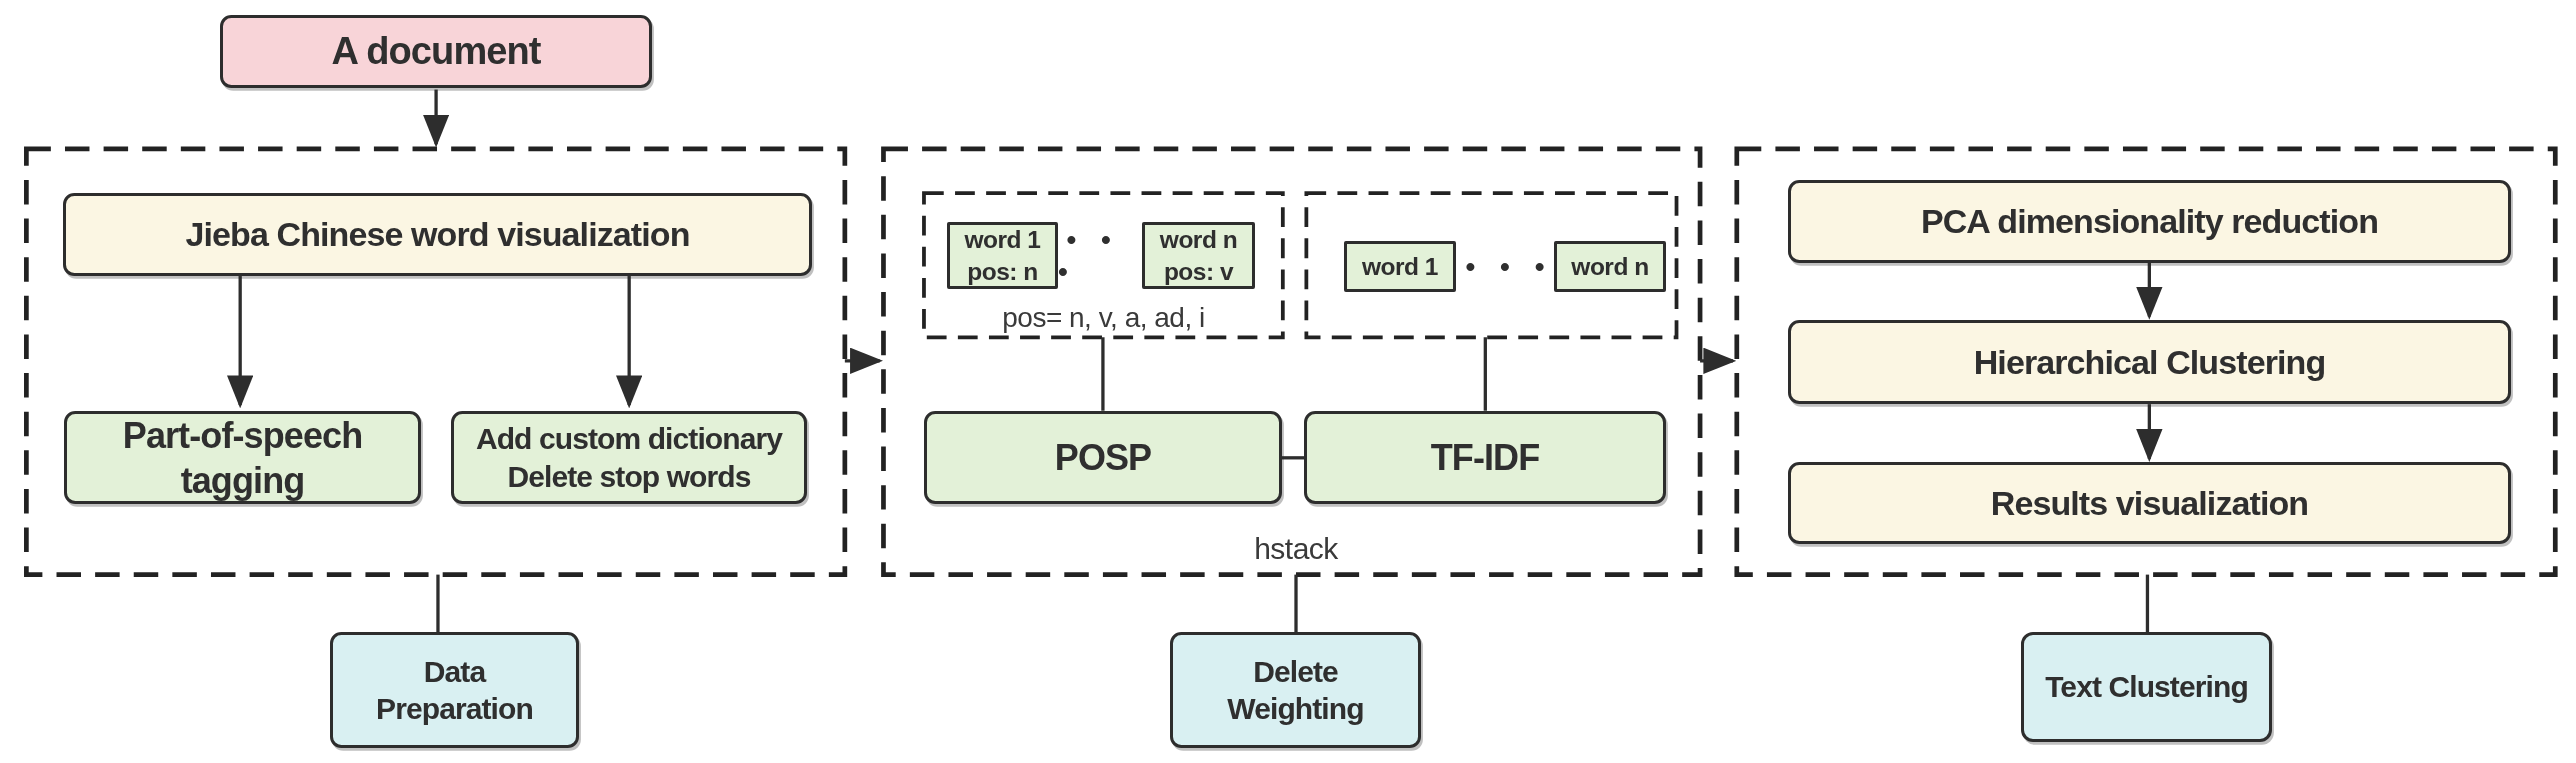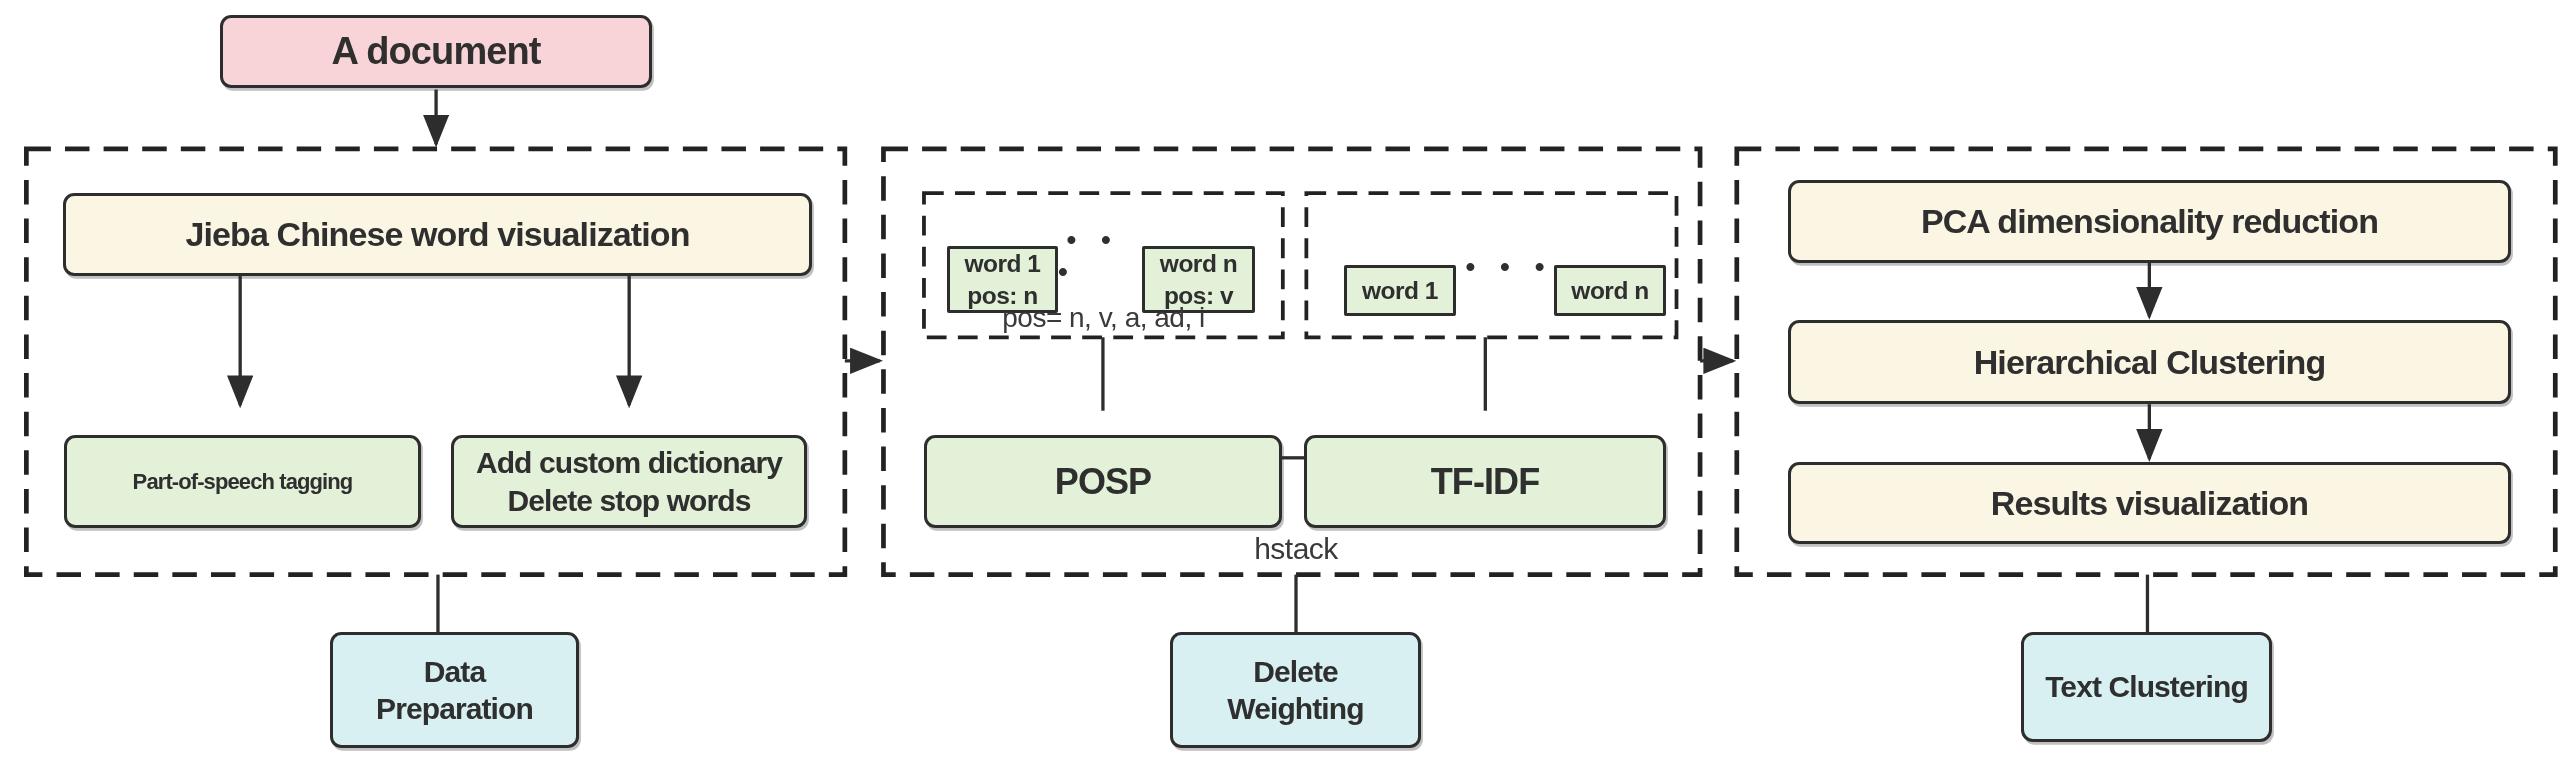--- a/index.html
+++ b/index.html
@@ -20,21 +20,21 @@
   .dash-rect-inner { fill:none; stroke:var(--dash); stroke-width:4; stroke-dasharray:21 12; }
   .box {
     position:absolute; display:flex; align-items:center; justify-content:center;
     text-align:center; border:3.8px solid var(--stroke); border-radius:11.3px;
     font-weight:bold; color:var(--text); white-space:pre-line; line-height:1.25;
     letter-spacing:-0.9px; box-shadow:1.9px 2.8px 0 rgba(45,45,45,0.30);
   }
   .sq { border-radius:1.9px; box-shadow:none; line-height:1.3; letter-spacing:-0.5px; }
   .pink  { background:var(--pink); }
   .cream { background:var(--cream); }
-  .green { background:var(--green);margin-top:24px; }
+  .green { background:var(--green); }
   .cyan  { background:var(--cyan); }
   .note {
     position:absolute; display:flex; align-items:center; justify-content:center;
     text-align:center; color:#3a3a3a; font-weight:400; letter-spacing:-0.5px;
     white-space:pre-line;
   }
   .dots {
     position:absolute; display:flex; align-items:center; justify-content:center;
     color:var(--text); font-weight:bold; font-size:28px; letter-spacing:8.5px;
     text-indent:8.5px;
@@ -69,21 +69,21 @@
     <line x1="1376" y1="610" x2="1376" y2="673"></line>
     <line x1="1805" y1="383" x2="1840" y2="383" marker-end="url(#arrowhead)"></line>
     <line x1="2282" y1="279" x2="2282" y2="336" marker-end="url(#arrowhead)"></line>
     <line x1="2282" y1="429" x2="2282" y2="487" marker-end="url(#arrowhead)"></line>
     <line x1="2280" y1="610" x2="2280" y2="673"></line>
   </svg>
 
   <div class="box pink" style="left:220px; top:15px; width:432px; height:73px; font-size:38px;">A document</div>
 
   <div class="box cream" style="left:63px; top:193px; width:749px; height:83px; font-size:34px;">Jieba Chinese word visualization</div>
-  <div class="box green" style="left:64px; top:411px; width:357px; height:93px; font-size:22px;">Part-of-speech tagging</div>
+  <div class="box green" style="left:64px; top:411px; width:357px; height:93px; font-size:36px;">Part-of-speech tagging</div>
   <div class="box green" style="left:451px; top:411px; width:356px; height:93px; font-size:30px;">Add custom dictionary
 Delete stop words</div>
   <div class="box cyan" style="left:314px; top:632px; width:249px; height:116px; font-size:30px;margin-left:16px;">Data
 Preparation</div>
 
   <div class="box green sq" style="left:947px; top:222px; width:111px; height:67px; font-size:24.5px;">word 1
 pos:  n</div>
   <div class="dots" style="left:1058px; top:222px; width:85px; height:67px;">• • •</div>
   <div class="box green sq" style="left:1142px; top:222px; width:113px; height:67px; font-size:24.5px;">word n
 pos:  v</div>

